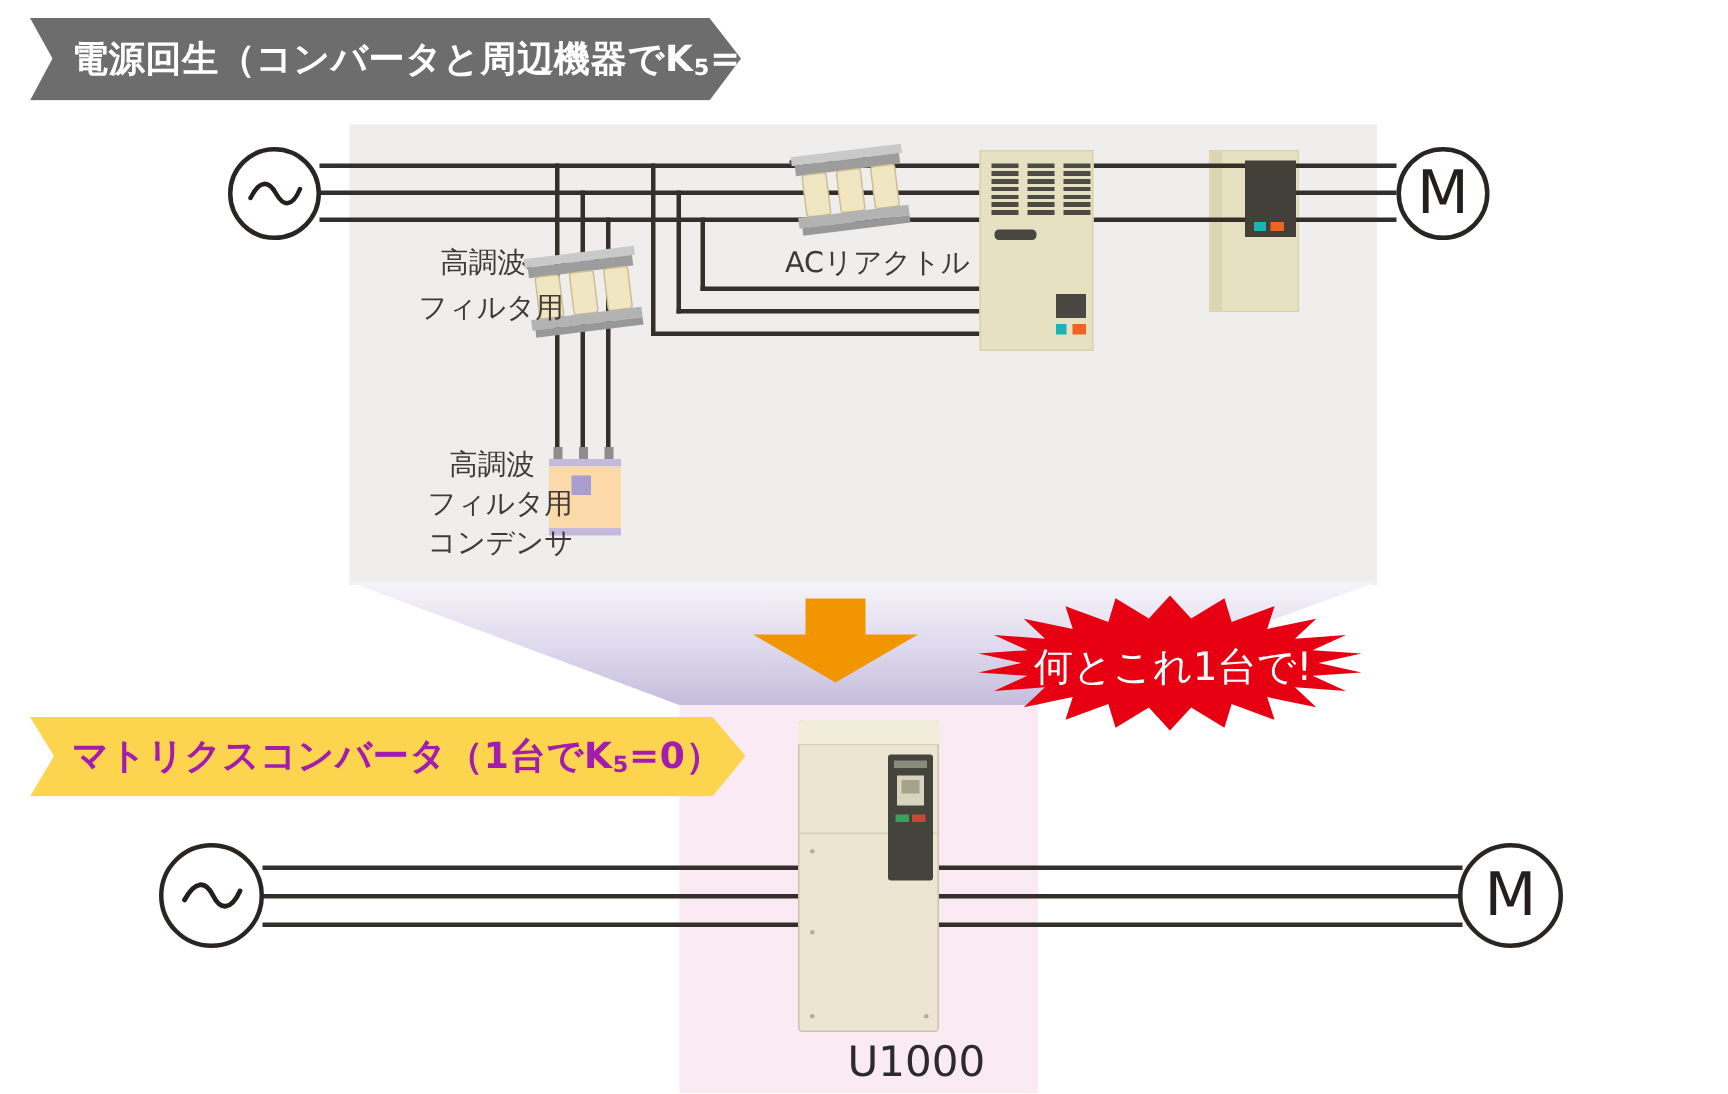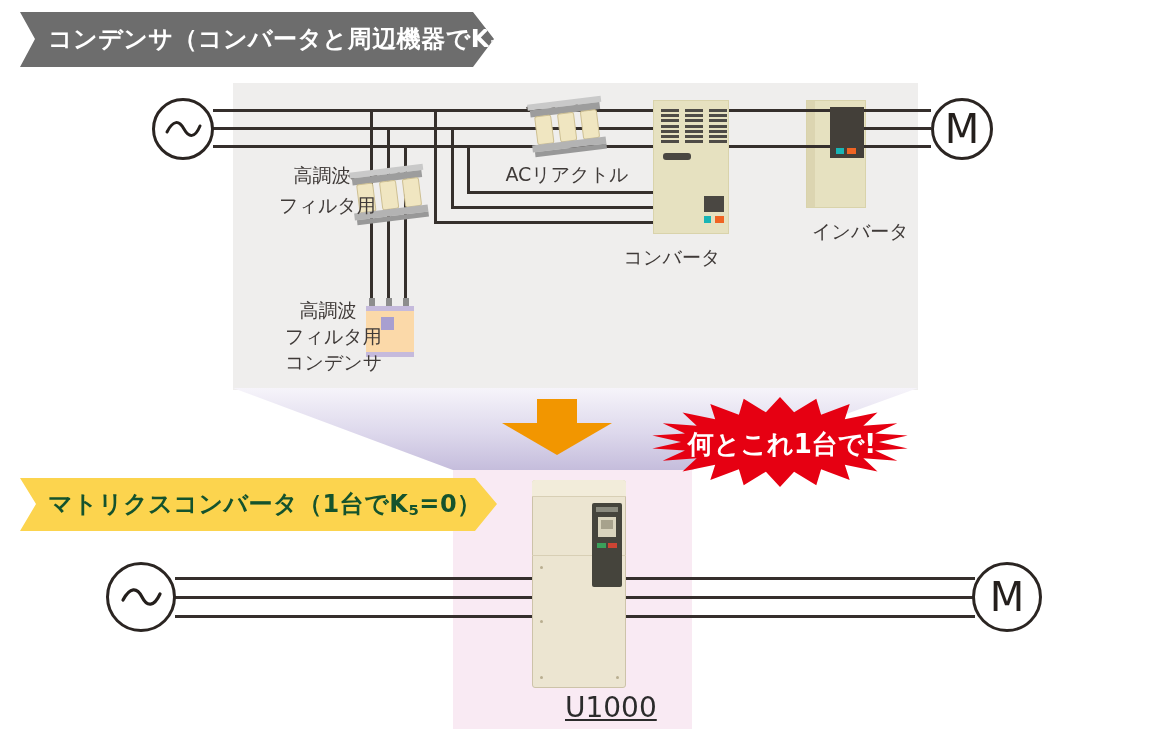--- a/index.html
+++ b/index.html
@@ -7,21 +7,21 @@
   body { font-family:"DejaVu Sans","Liberation Sans",sans-serif; }
   .canvas { position:relative; width:1152px; height:729px; background:#ffffff; overflow:hidden; }
 
   
   .banner { position:absolute; }
   .banner-conv { left:20px; top:12px; width:474px; height:55px; background:#6d6d6d;
     clip-path:polygon(0 0,453px 0,474px 27px,453px 55px,0 55px,15px 27px); z-index:6; }
   .banner-conv .banner-text { color:#ffffff; }
   .banner-matrix { left:20px; top:478px; width:477px; height:53px; background:#fcd44e;
     clip-path:polygon(0 0,455px 0,477px 26px,455px 53px,0 53px,16px 26px); z-index:6; }
-  .banner-matrix .banner-text { color:#14532d; }
+  .banner-matrix .banner-text { color:#a21caf; }
   .banner-text { display:block; line-height:53px; padding-left:28px; font-size:24px;
     font-weight:600; letter-spacing:0.5px; white-space:nowrap; }
   .banner-conv .banner-text { line-height:55px; }
   .banner-text sub { font-size:0.62em; vertical-align:-0.18em; }
 
   
   .gray-box { position:absolute; left:233px; top:83px; width:685px; height:307px; background:#efeeed; z-index:0; }
   .pink-box { position:absolute; left:453px; top:468px; width:239px; height:261px; background:#f9eaf3; z-index:0; }
   .funnel { position:absolute; left:233px; top:388px; width:685px; height:82px; z-index:1;
     background:linear-gradient(180deg,#f6f4fa 0%,#ddd8ec 55%,#c5bddc 100%);
@@ -77,34 +77,34 @@
   .u1000-display { position:absolute; left:6px; top:14px; width:18px; height:20px; background:#d9d4bd; }
   .u1000-display-inner { position:absolute; left:3px; top:3px; width:12px; height:9px; background:#a7a28c; }
   .u1000-btnrow { position:absolute; left:5px; top:40px; width:20px; height:5px;
     background:linear-gradient(90deg,#3aa05a 0 9px,#45443c 9px 11px,#cc4433 11px); }
   .u1000-strip { position:absolute; left:4px; top:4px; width:22px; height:5px; background:#8a8a7e; }
 
   
   .lbl { position:absolute; color:#3f3a38; font-size:19px; text-align:center; z-index:4; white-space:nowrap;padding-left:46px; }
   .lbl .ln { display:block; }
   .lbl-filter-reactor { left:233px; top:160px; width:132px; line-height:30px; }
-  .lbl-ac-reactor { left:459px; top:162px; width:170px; }
+  .lbl-ac-reactor { left:477px; top:162px; width:170px; }
   .lbl-regen { left:577px; top:243px; width:144px; line-height:29px; }
   .lbl-inverter { left:766px; top:219px; width:140px; }
   .lbl-note { left:685px; top:346px; width:215px; }
   .lbl-filter-cap { left:239px; top:297px; width:132px; line-height:26px; }
-  .lbl-u1000 { left:519px; top:691px; width:120px; font-size:28px; color:#2b2b2b;text-decoration:underline; }
+  .lbl-u1000 { left:519px; top:691px; width:120px; font-size:28px; color:#2b2b2b; }
 
   
   .arrow-shaft { position:absolute; left:537px; top:399px; width:40px; height:25px; background:#f29600; z-index:4; }
   .arrow-head { position:absolute; left:502px; top:423px; width:0; height:0; z-index:4;
     border-left:55px solid transparent; border-right:55px solid transparent; border-top:32px solid #f29600; }
   .starburst { position:absolute; left:649px; top:396px; width:262px; height:94px; z-index:5; }
   .burst-text { position:absolute; left:660px; top:427px; width:244px; text-align:center; z-index:5;
-    color:#ffffff; font-size:26px; font-weight:700; white-space:nowrap; }
+    color:#ffffff; font-size:26px; font-weight:400; white-space:nowrap; }
 </style>
 </head>
 <body>
 
 <div class="canvas">
 
   <svg width="0" height="0" style="position:absolute">
     <defs>
       <g id="reactor-art">
         <g transform="rotate(-7 42 32)">
@@ -117,21 +117,21 @@
           <rect x="33" y="19" width="16" height="28" rx="2" fill="#f0e6c1" stroke="#cdbf92"></rect>
           <rect x="56" y="19" width="16" height="28" rx="2" fill="#f0e6c1" stroke="#cdbf92"></rect>
           <rect x="4" y="47" width="74" height="7" fill="#b3b3b3"></rect>
           <rect x="6" y="54" width="72" height="5" fill="#989898"></rect>
         </g>
       </g>
     </defs>
   </svg>
 
   <div class="banner banner-conv">
-    <span class="banner-text"><span>コンデンサ（コンバータと周辺機器でK</span><sub>5</sub><span>=0）</span></span>
+    <span class="banner-text"><span>電源回生（コンバータと周辺機器でK</span><sub>5</sub><span>=0）</span></span>
   </div>
 
   <div class="gray-box"></div>
 
   <div class="wire" style="left:213px;top:109px;width:440px;height:3px"></div>
   <div class="wire" style="left:213px;top:127px;width:440px;height:3px"></div>
   <div class="wire" style="left:213px;top:145px;width:440px;height:3px"></div>
 
   <div class="wire" style="left:370px;top:109px;width:3px;height:199px"></div>
   <div class="wire" style="left:387px;top:127px;width:3px;height:181px"></div>
@@ -192,23 +192,21 @@
     <div class="sq-teal"></div>
     <div class="sq-orange"></div>
   </div>
 
   <div class="lbl lbl-filter-reactor">
     <span class="ln">高調波</span>
     <span class="ln">フィルタ用</span>
   </div>
   <div class="lbl lbl-ac-reactor">ACリアクトル</div>
   <div class="lbl lbl-regen">
-    <span class="ln">コンバータ</span>
-  </div>
-  <div class="lbl lbl-inverter">インバータ</div>
+  </div>
   <div class="lbl lbl-filter-cap">
     <span class="ln">高調波</span>
     <span class="ln">フィルタ用</span>
     <span class="ln">コンデンサ</span>
   </div>
 
   <div class="funnel"></div>
   <div class="arrow-shaft"></div>
   <div class="arrow-head"></div>
   <svg class="starburst" viewBox="0 0 262 94">

